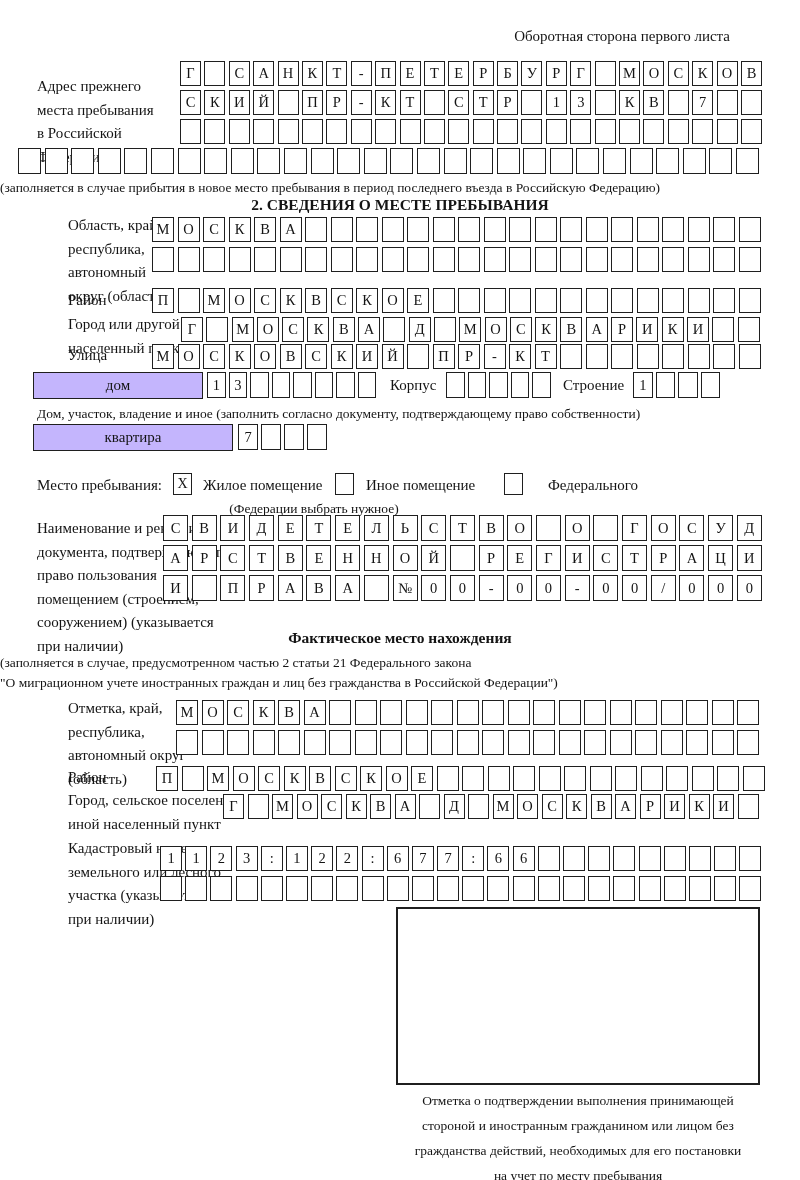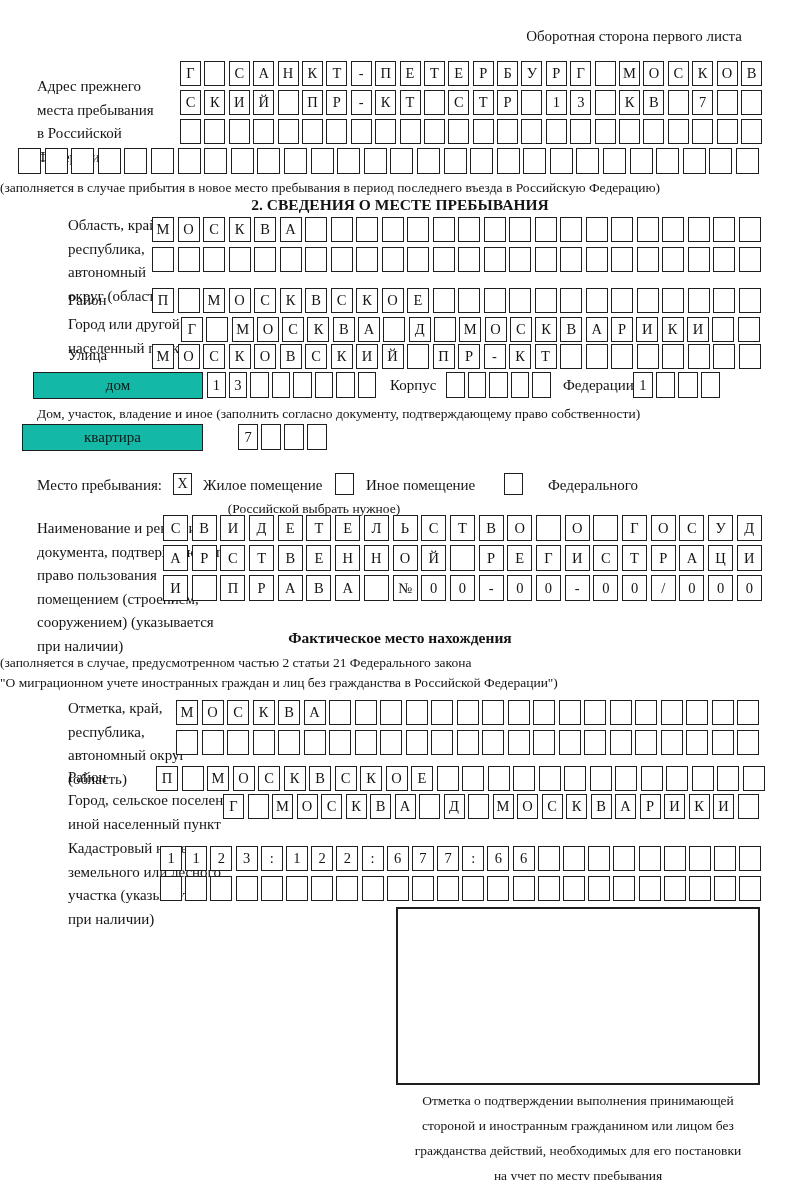--- a/index.html
+++ b/index.html
@@ -25,41 +25,41 @@
   .gCity{gap:3.3px}.gCity .c{width:22px}
   .gDom{gap:3px}.gDom .c{width:18.5px;height:26px}
   .gStr{gap:3px}.gStr .c{width:19.5px;height:26px}
   .gKv{gap:3px}.gKv .c{width:20px;height:26px}
   .gDoc{gap:3.7px}.gDoc .c{width:25px;height:26px}
   .gD{gap:3.5px}.gD .c{width:22px}
   .gCity2{gap:3.5px}.gCity2 .c{width:21px}
   .gK{gap:3.2px}.gK .c{width:22px}
   .wbox{
     position:absolute;height:27px;border:1.8px solid #1f1f1f;box-sizing:border-box;
-    display:flex;align-items:center;justify-content:center;font-size:15px;background:#14b8a6;
+    display:flex;align-items:center;justify-content:center;font-size:15px;background:#c4b5fd;
   }
   .cb{
     position:absolute;width:19px;height:22px;border:1.6px solid #1f1f1f;box-sizing:border-box;
     display:flex;align-items:center;justify-content:center;font-size:14px;background:#fff;
   }
   .bigbox{
     position:absolute;left:396px;top:907px;width:364px;height:178px;
     border:2px solid #1f1f1f;box-sizing:border-box;background:#fff;
   }
   .caption{
     position:absolute;left:385px;top:1088px;width:386px;text-align:center;
     font-size:13.5px;line-height:25px;white-space:pre-line;
   }
 </style>
 </head>
 <body>
 
 <div class="page">
 
-  <div class="abs hdr" style="right:58px;top:28px;font-family:Liberation Serif, serif;">Оборотная сторона первого листа</div>
+  <div class="abs hdr" style="right:70px;top:28px;font-family:Liberation Serif, serif;">Оборотная сторона первого листа</div>
 
   <div class="abs label" style="left:37px;top:75px;">Адрес прежнего
 места пребывания
 в Российской
 Федерации</div>
   <div class="cells gA" style="left:180px;top:61px;">
       <div class="c">Г</div>
       <div class="c"></div>
       <div class="c">С</div>
       <div class="c">А</div>
@@ -323,45 +323,45 @@
       <div class="c"></div>
     </div>
   <div class="abs label" style="left:390px;top:374px;">Корпус</div>
   <div class="cells gDom" style="left:446px;top:372px;">
       <div class="c"></div>
       <div class="c"></div>
       <div class="c"></div>
       <div class="c"></div>
       <div class="c"></div>
     </div>
-  <div class="abs label" style="left:563px;top:374px;">Федерации</div>
+  <div class="abs label" style="left:563px;top:374px;">Строение</div>
   <div class="cells gStr" style="left:633px;top:372px;">
       <div class="c">1</div>
       <div class="c"></div>
       <div class="c"></div>
       <div class="c"></div>
     </div>
   <div class="abs note" style="left:37px;top:404px;">Дом, участок, владение и иное (заполнить согласно документу, подтверждающему право собственности)</div>
 
-  <div class="wbox" style="left:22px;top:424px;width:181px;">квартира</div>
+  <div class="wbox" style="left:33px;top:424px;width:200px;">квартира</div>
   <div class="cells gKv" style="left:238px;top:424px;">
       <div class="c">7</div>
       <div class="c"></div>
       <div class="c"></div>
       <div class="c"></div>
     </div>
 
   <div class="abs label" style="left:37px;top:474px;">Место пребывания:</div>
   <div class="cb" style="left:173px;top:473px;">X</div>
   <div class="abs label" style="left:203px;top:474px;">Жилое помещение</div>
   <div class="cb" style="left:335px;top:473px;"></div>
   <div class="abs label" style="left:366px;top:474px;">Иное помещение</div>
   <div class="cb" style="left:504px;top:473px;"></div>
   <div class="abs label" style="left:548px;top:474px;">Федерального</div>
-  <div class="abs note" style="left:0;top:499px;width:628px;text-align:center;">(Российской выбрать нужное)</div>
+  <div class="abs note" style="left:0;top:499px;width:628px;text-align:center;">(Федерации выбрать нужное)</div>
 
   <div class="abs label" style="left:37px;top:517px;">Наименование и реквизиты
 документа, подтверждающего
 право пользования
 помещением (строением,
 сооружением) (указывается
 при наличии)</div>
   <div class="cells gDoc" style="left:163px;top:515px;">
       <div class="c">С</div>
       <div class="c">В</div>

